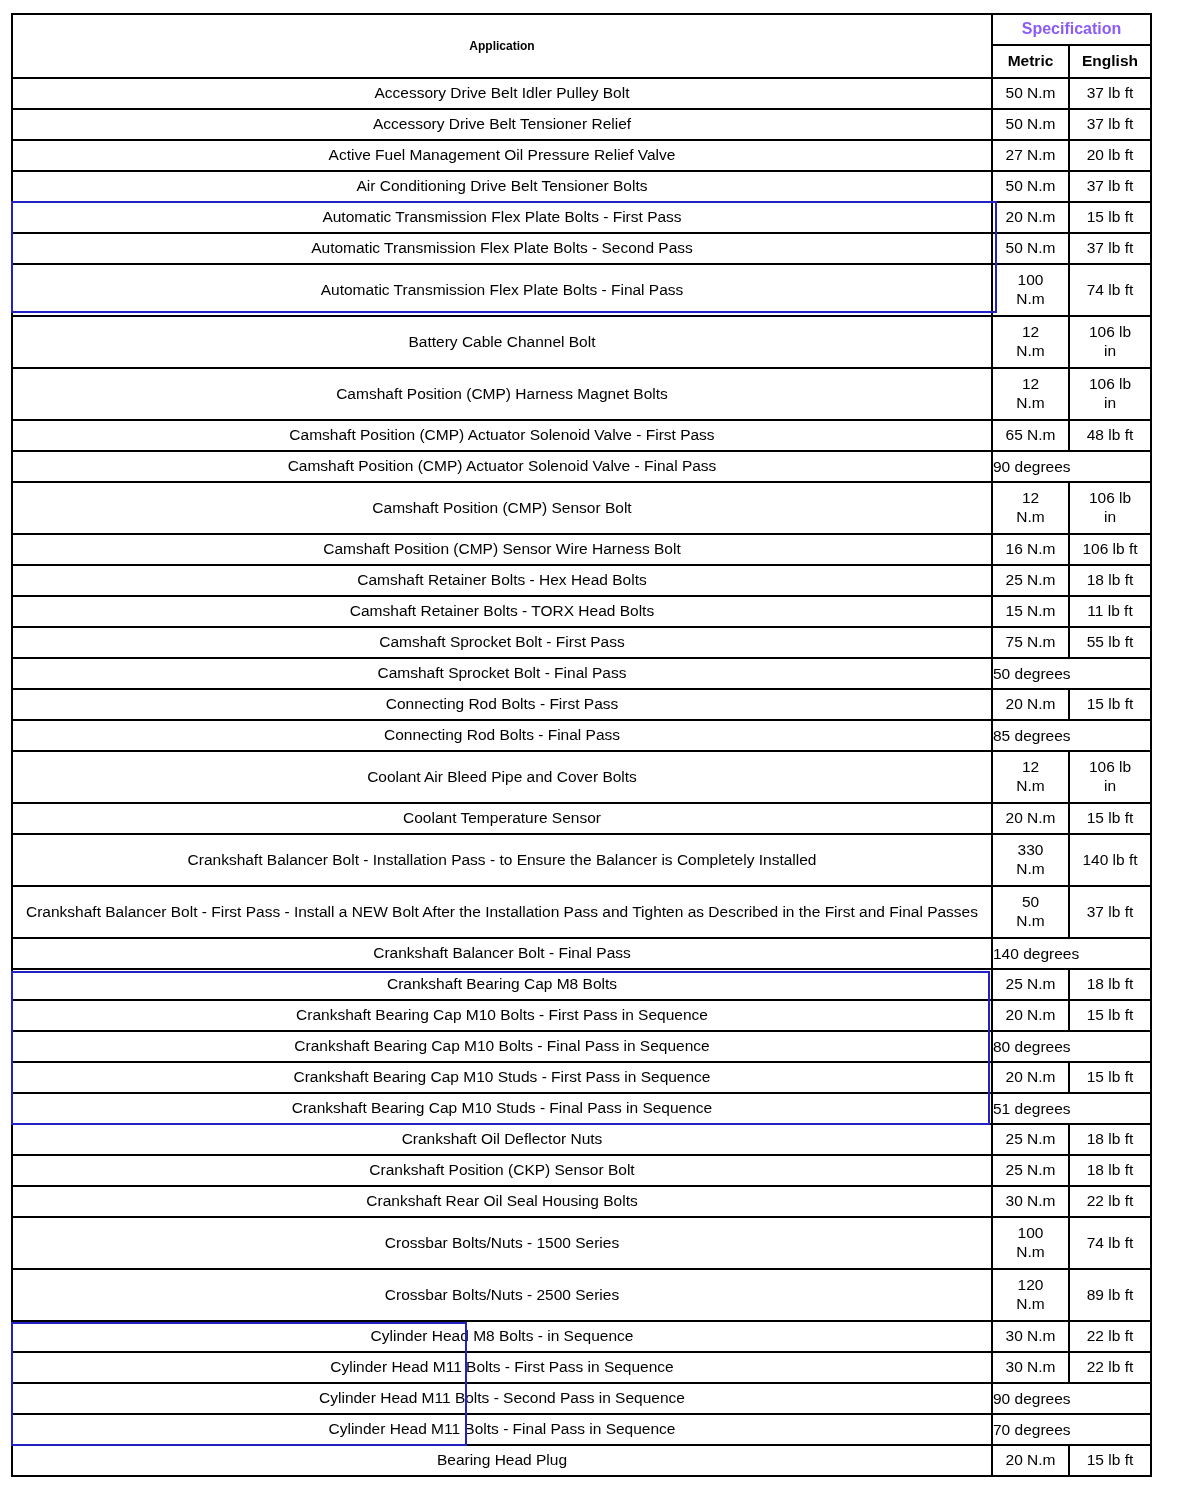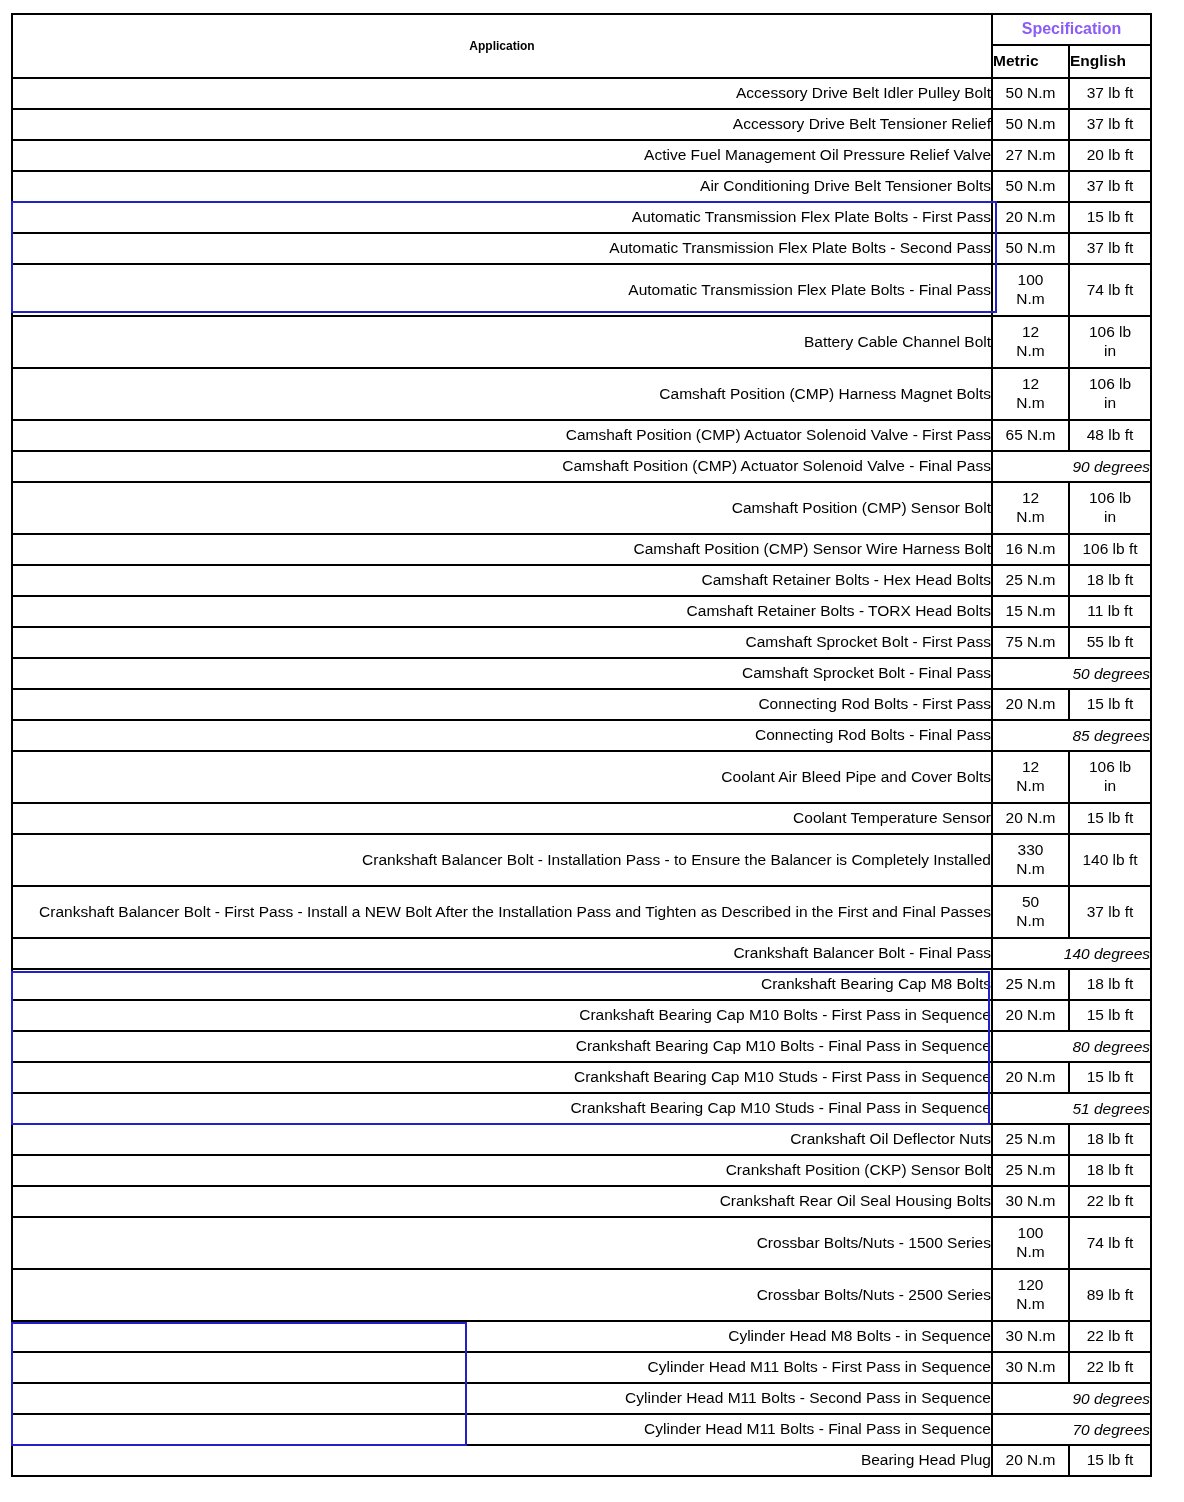--- a/index.html
+++ b/index.html
@@ -44,46 +44,45 @@
     height: 64px;
   }
   th.hdr-spec {
     text-align: center;
     font-size: 16px;
     font-weight: bold;
     color: #8b5cf6;
     height: 29px;
   }
   th.hdr-sub {
+    text-align: center;
+    font-size: 15.5px;
+    font-weight: bold;
+    color: #000;
+    height: 31px;
+  }
+  td.app {
+    text-align: center;
+    font-size: 15.5px;
+    color: #000;
+    padding: 3px 0 3px 7px;
+    line-height: 1.35;
+  }
+  td.val {
+    text-align: center;
+    font-size: 15.5px;
+    color: #000;
+    line-height: 1.22;
+    padding: 2px 2px;
+  }
+  td.val-span {
     text-align: left;
     font-size: 15.5px;
-    font-weight: bold;
-    color: #000;
-    height: 31px;
-  }
-  td.app {
-    text-align: right;
-    font-size: 15.5px;
-    color: #000;
-    padding: 3px 0 3px 7px;
-    line-height: 1.35;
-  }
-  td.val {
-    text-align: center;
-    font-size: 15.5px;
-    color: #000;
-    line-height: 1.22;
+    color: #000;
     padding: 2px 2px;
-  }
-  td.val-span {
-    text-align: right;
-    font-size: 15.5px;
-    color: #000;
-    padding: 2px 2px;
-    font-style: italic;
   }
   tr.h1 td { height: 31px; }
   tr.h2 td { height: 52px; }
 
   
   .annot {
     position: absolute;
     border: 2px solid #2222c4;
     pointer-events: none;
     background: transparent;

